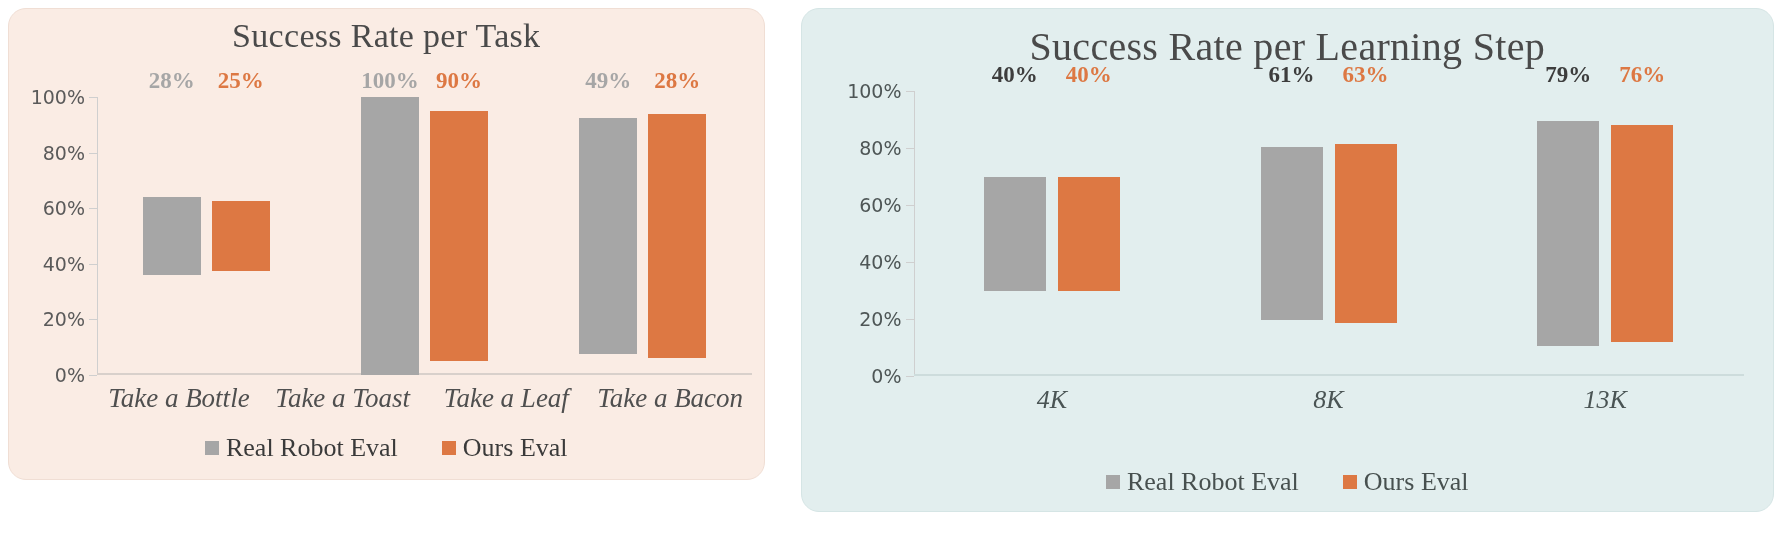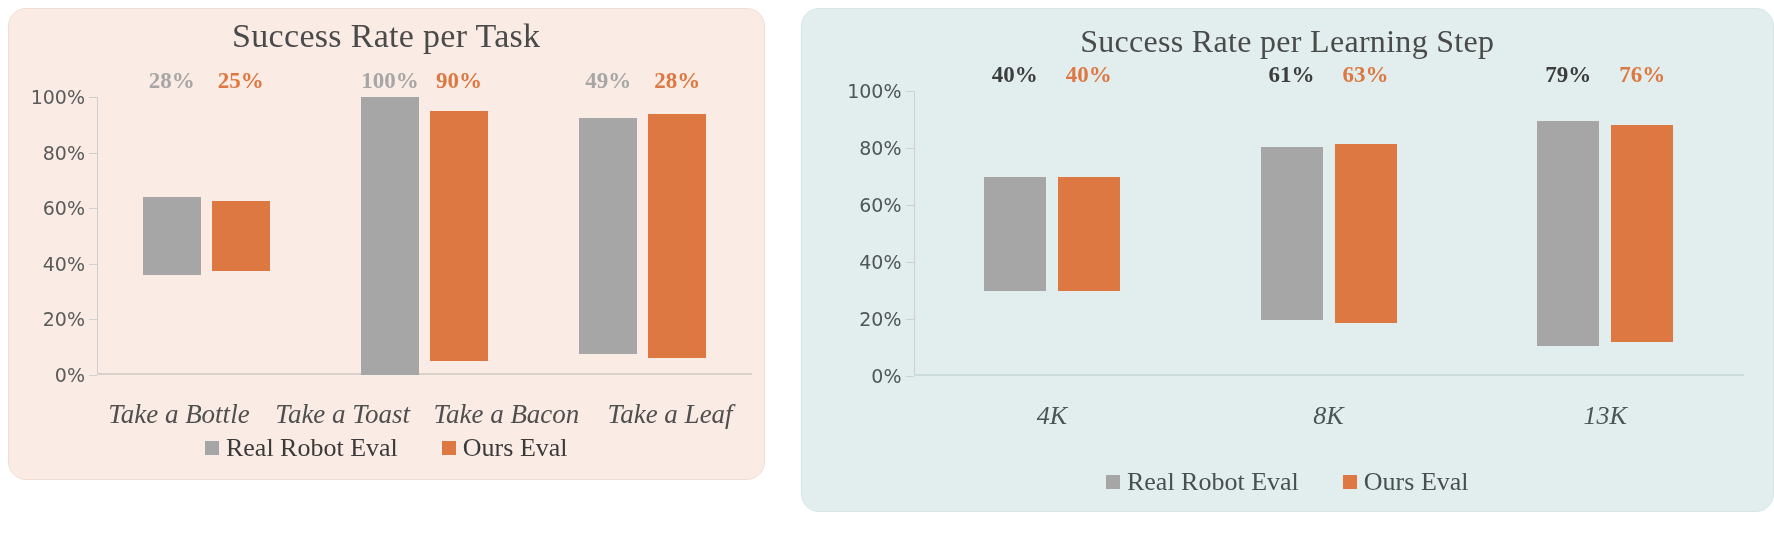--- a/index.html
+++ b/index.html
@@ -10,21 +10,21 @@
   .panel{position:relative;box-sizing:border-box;border-radius:18px;}
   .panel-left{width:760px;height:472px;margin-left:8px;margin-top:8px;background:#faece4;border:1px solid #f0ded4;}
   .panel-right{width:978px;height:504px;margin-left:18px;margin-top:8px;background:#e2eeee;border:1px solid #d5e5e5;}
 
   .chart-title{
     position:absolute;left:0;right:0;text-align:center;
     font-family:"Liberation Serif",serif;
     color:#4a4a4a;font-weight:400;letter-spacing:.3px;
   }
   .panel-left .chart-title{top:8px;font-size:34px;}
-  .panel-right .chart-title{top:14px;font-size:32px;}
+  .panel-right .chart-title{top:14px;font-size:40px;}
 
   
   .plot{position:absolute;}
   .panel-left .plot{left:88px;top:88px;width:655px;height:278px;}
   .panel-right .plot{left:112px;top:82px;width:830px;height:285px;}
 
   .axis-line{position:absolute;background:#c9c9c9;}
   .y-axis{left:0;top:0;width:1px;height:100%;background:#cfcfcf;}
   .x-axis{left:0;bottom:0;width:100%;height:2px;background:#d8d0cb;}
   .panel-right .x-axis{background:#cddcdc;}
@@ -55,21 +55,21 @@
     position:absolute;bottom:100%;left:50%;transform:translateX(-50%);
     font-family:"Liberation Serif",serif;font-weight:700;white-space:nowrap;
     margin-bottom:3px;
   }
   .panel-left .dlabel{font-size:23px;}
   .panel-right .dlabel{font-size:23px;}
   .dlabel.gray{color:#a6a6a6;}
   .panel-right .dlabel.gray{color:#3d3d3d;}
   .dlabel.orange{color:#dd7843;}
 
-  .xlabels{position:absolute;left:0;right:16px;display:flex;margin-top:16px;}
+  .xlabels{position:absolute;left:0;right:16px;display:flex;}
   .panel-left .xlabels{top:374px;}
   .panel-right .xlabels{top:376px;}
   .xlab{flex:1;text-align:center;font-family:"Liberation Serif",serif;font-style:italic;
         color:#4f4f4f;font-size:27px;}
   .panel-right .xlab{font-size:26px;color:#4a5454;}
 
   
   .legend{position:absolute;left:0;right:0;display:flex;justify-content:center;align-items:center;gap:44px;}
   .panel-left .legend{top:424px;}
   .panel-right .legend{top:458px;}
@@ -141,22 +141,22 @@
           </div>
         </div>
 
 
       </div>
     </div>
 
     <div class="xlabels" style="left:88px;width:655px;">
       <div class="xlab">Take a Bottle</div>
       <div class="xlab">Take a Toast</div>
+      <div class="xlab">Take a Leaf</div>
       <div class="xlab">Take a Bacon</div>
-      <div class="xlab">Take a Leaf</div>
     </div>
 
     <div class="legend">
       <div class="legend-item">
         <span class="swatch gray"></span>
         <span class="legend-text">Real Robot Eval</span>
       </div>
       <div class="legend-item">
         <span class="swatch orange"></span>
         <span class="legend-text">Ours Eval</span>

